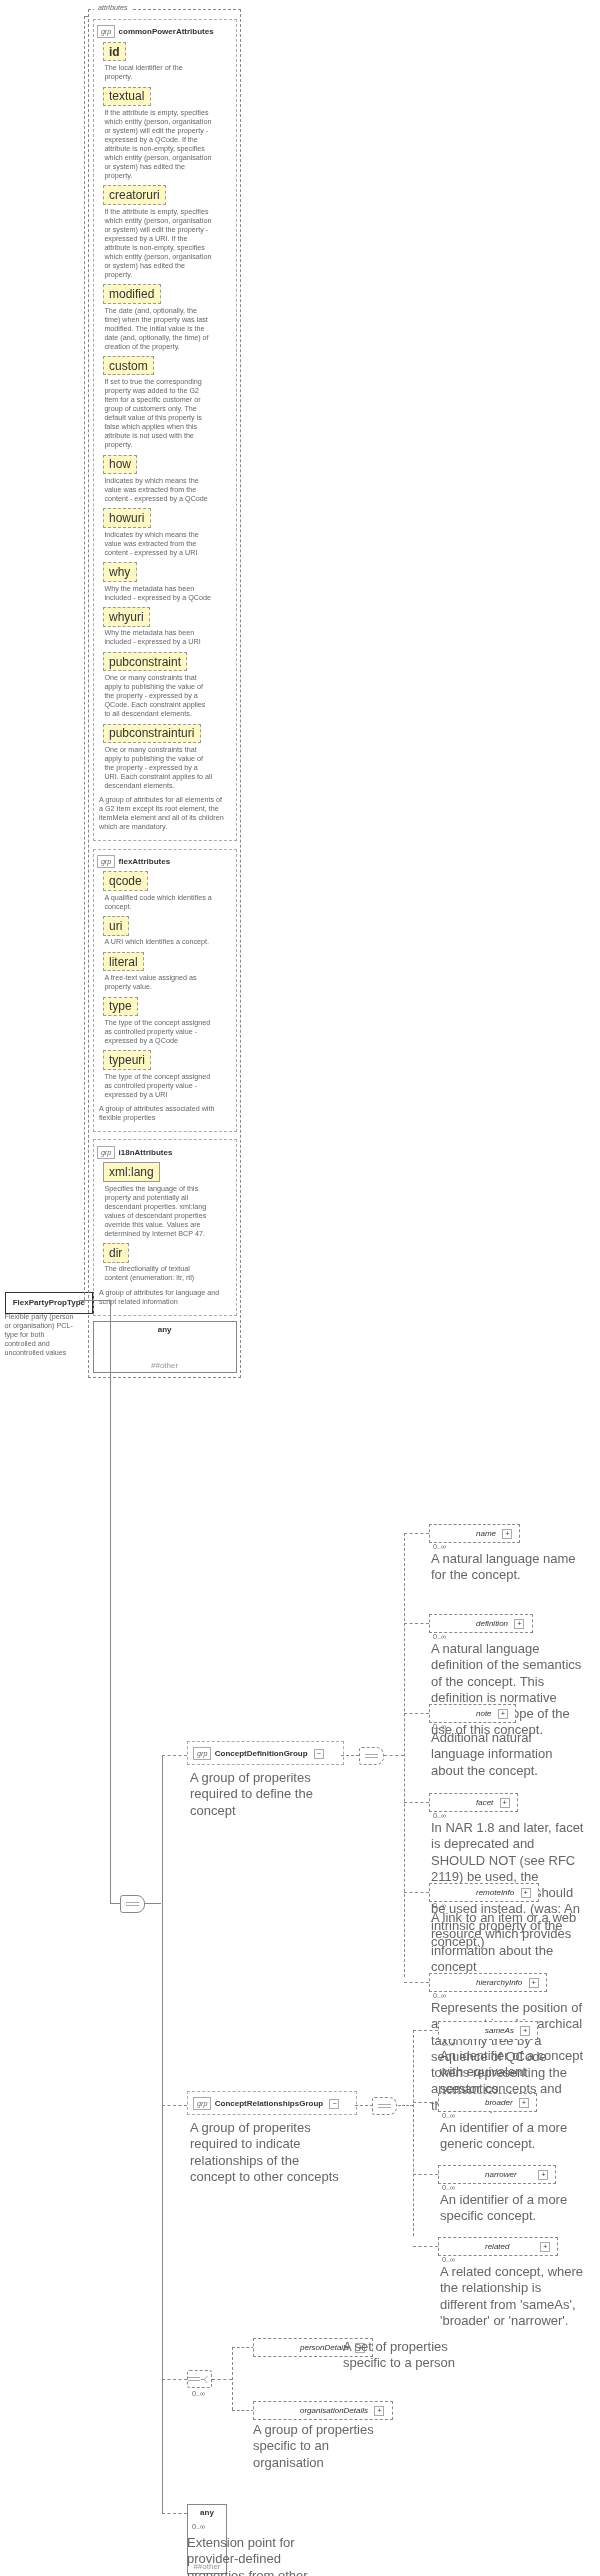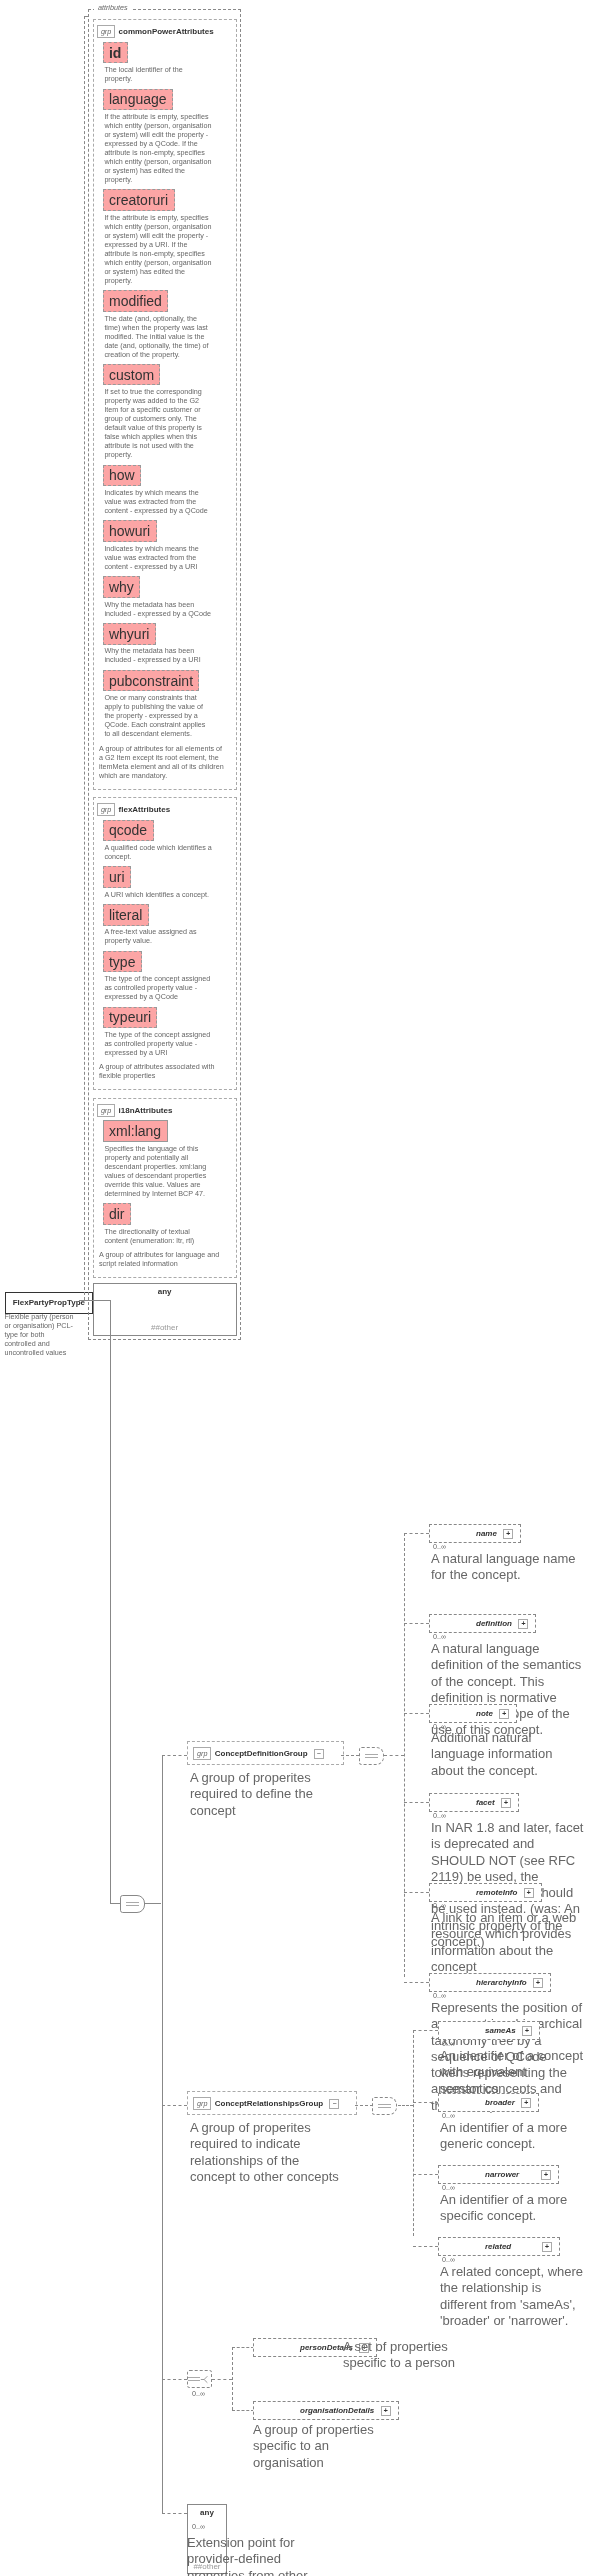--- a/index.html
+++ b/index.html
@@ -61,22 +61,22 @@
     line-height: 1.25;
     margin: 1.8px 0 5.4px 1.8px;
     max-width: 108px;
   }
   .prop-stack { padding-left: 5.4px; }
   .prop-item { margin-bottom: 1.8px; position: relative; }
   .prop-name {
     border: 0.9px dashed #999;
     display: inline-block;
     padding: 1.8px 5.4px;
-    font-size: 14px;
-    background: #fca5a5;
+    font-size: 12px;
+    background: #fef9c3;
   }
   .prop-name.solid { border-style: solid; }
   .plus-box {
     margin-left: 2.7px;
     border: 0.9px solid #aaa;
     width: 8px;
     height: 8px;
     display: inline-flex;
     align-items: center;
     justify-content: center;
@@ -141,21 +141,21 @@
     border: 0.9px solid #888;
     background: #fff;
     position: absolute;
     padding: 3.6px 7.2px 3.6px 7.2px;
     display: flex;
     align-items: center;
     gap: 3.6px;
     font-weight: bold;
     font-size: 8px;
   }
-  .elem-box.dashed { border-style: dashed; font-weight: bold; font-style: italic; padding-left: 46px; }
+  .elem-box.dashed { border-style: dashed; font-weight: normal; font-style: italic; padding-left: 46px; }
   .elem-desc {
     position: absolute;
     font-size: 13px;
     color: #666;
     line-height: 1.25;
   }
   .any-box {
     border: 0.9px solid #888;
     background:#fff;
     padding: 2.7px 5.4px;
@@ -181,29 +181,30 @@
   <div class="dashed-box" style="position:absolute; left:88px; top:9px; width:144px; padding-top:9px;">
     <div class="dashed-box-title">attributes</div>
 
     <div style="position:relative; border:0.9px dashed #aaa; padding:5.4px 3.6px 3.6px; margin-bottom:7.2px;">
       <div class="group-hdr">
         <span class="grp-badge">grp</span>
         <span class="attr-box bold" style="border:none; padding:0;">commonPowerAttributes</span>
       </div>
       <div class="prop-stack" id="groupA-stack">
           <div class="prop-item"><span class="prop-name" style="font-weight: bold;">id</span><div class="desc">The local identifier of the property.</div></div>
-          <div class="prop-item"><span class="prop-name">language</span><div class="desc">If the attribute is empty, specifies which entity (person, organisation or system) will edit the property - expressed by a QCode. If the attribute is non-empty, specifies which entity (person, organisation or system) has edited the property.</div></div>
+          <div class="prop-item"><span class="prop-name">textual</span><div class="desc">If the attribute is empty, specifies which entity (person, organisation or system) will edit the property - expressed by a QCode. If the attribute is non-empty, specifies which entity (person, organisation or system) has edited the property.</div></div>
           <div class="prop-item"><span class="prop-name">creatoruri</span><div class="desc">If the attribute is empty, specifies which entity (person, organisation or system) will edit the property - expressed by a URI. If the attribute is non-empty, specifies which entity (person, organisation or system) has edited the property.</div></div>
           <div class="prop-item"><span class="prop-name">modified</span><div class="desc">The date (and, optionally, the time) when the property was last modified. The initial value is the date (and, optionally, the time) of creation of the property.</div></div>
           <div class="prop-item"><span class="prop-name">custom</span><div class="desc">If set to true the corresponding property was added to the G2 Item for a specific customer or group of customers only. The default value of this property is false which applies when this attribute is not used with the property.</div></div>
           <div class="prop-item"><span class="prop-name">how</span><div class="desc">Indicates by which means the value was extracted from the content - expressed by a QCode</div></div>
           <div class="prop-item"><span class="prop-name">howuri</span><div class="desc">Indicates by which means the value was extracted from the content - expressed by a URI</div></div>
           <div class="prop-item"><span class="prop-name">why</span><div class="desc">Why the metadata has been included - expressed by a QCode</div></div>
           <div class="prop-item"><span class="prop-name">whyuri</span><div class="desc">Why the metadata has been included - expressed by a URI</div></div>
           <div class="prop-item"><span class="prop-name">pubconstraint</span><div class="desc">One or many constraints that apply to publishing the value of the property - expressed by a QCode. Each constraint applies to all descendant elements.</div></div>
+          <div class="prop-item"><span class="prop-name">pubconstrainturi</span><div class="desc">One or many constraints that apply to publishing the value of the property - expressed by a URI. Each constraint applies to all descendant elements.</div></div>
         </div>
       <div class="desc" style="max-width:126px;">A group of attributes for all elements of a G2 Item except its root element, the itemMeta element and all of its children which are mandatory.</div>
     </div>
 
     <div style="position:relative; border:0.9px dashed #aaa; padding:5.4px 3.6px 3.6px; margin-bottom:7.2px;">
       <div class="group-hdr">
         <span class="grp-badge">grp</span>
         <span class="attr-box bold" style="border:none; padding:0;">flexAttributes</span>
       </div>
       <div class="prop-stack" id="groupB-stack">

